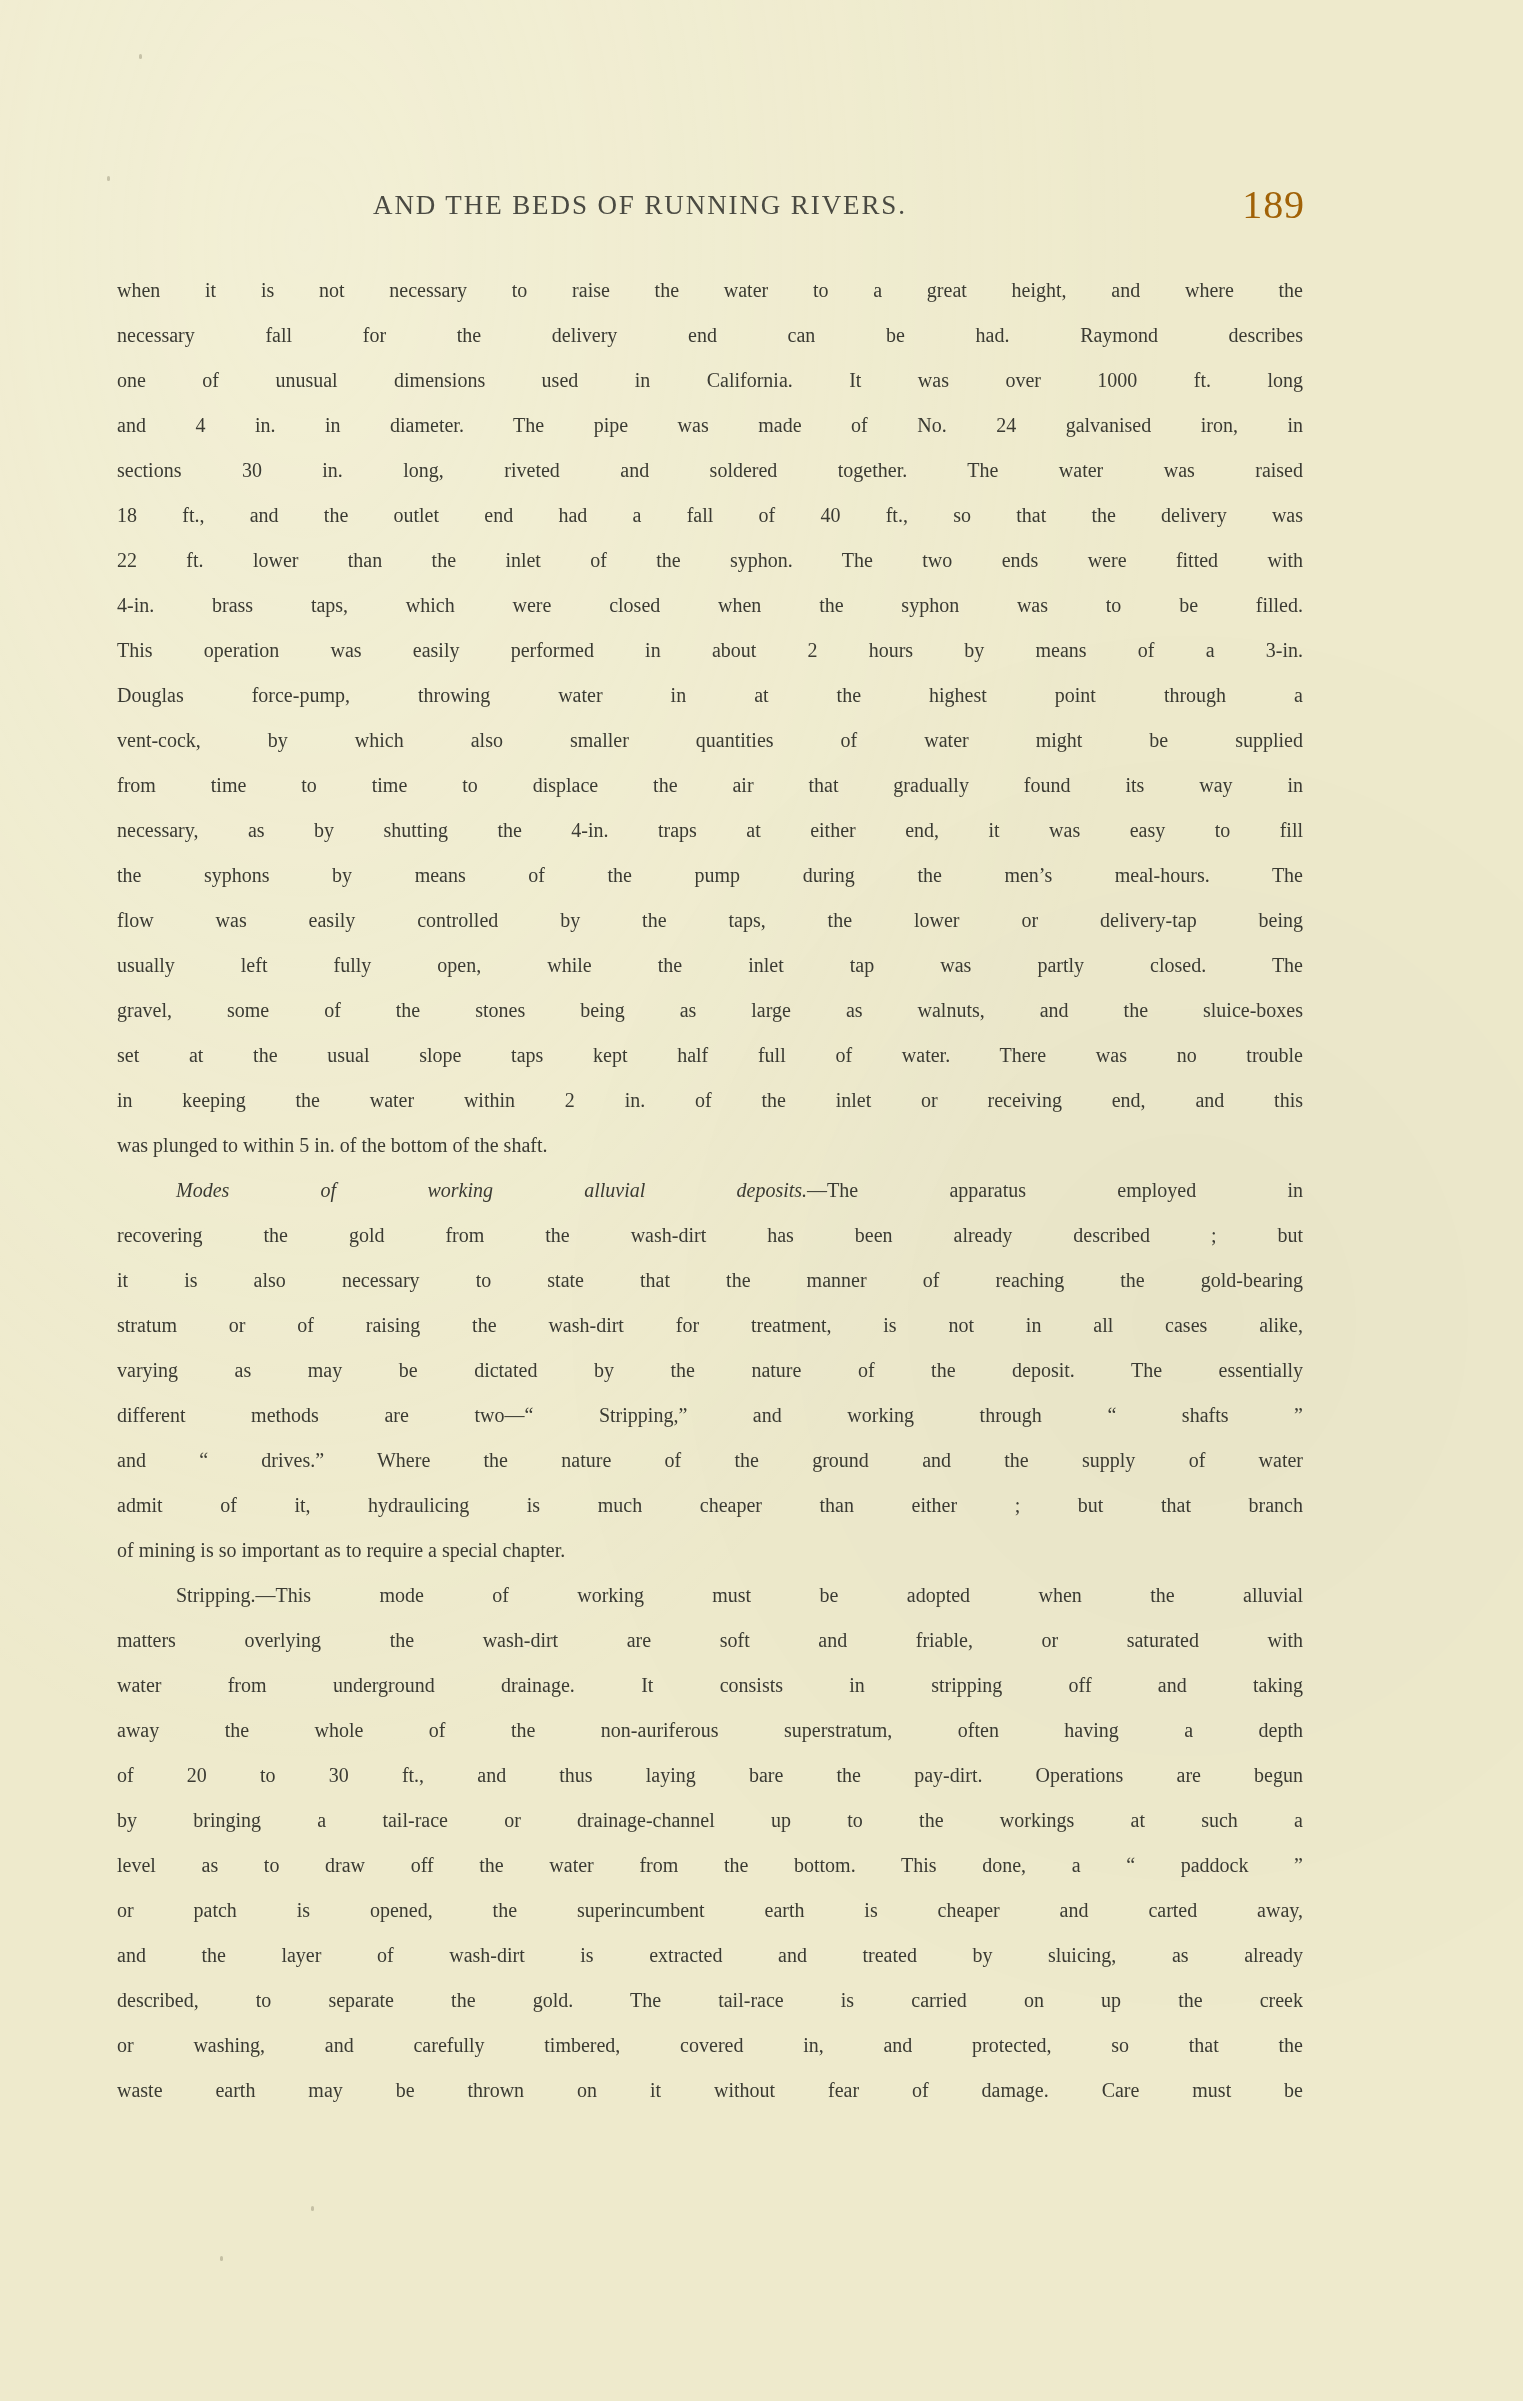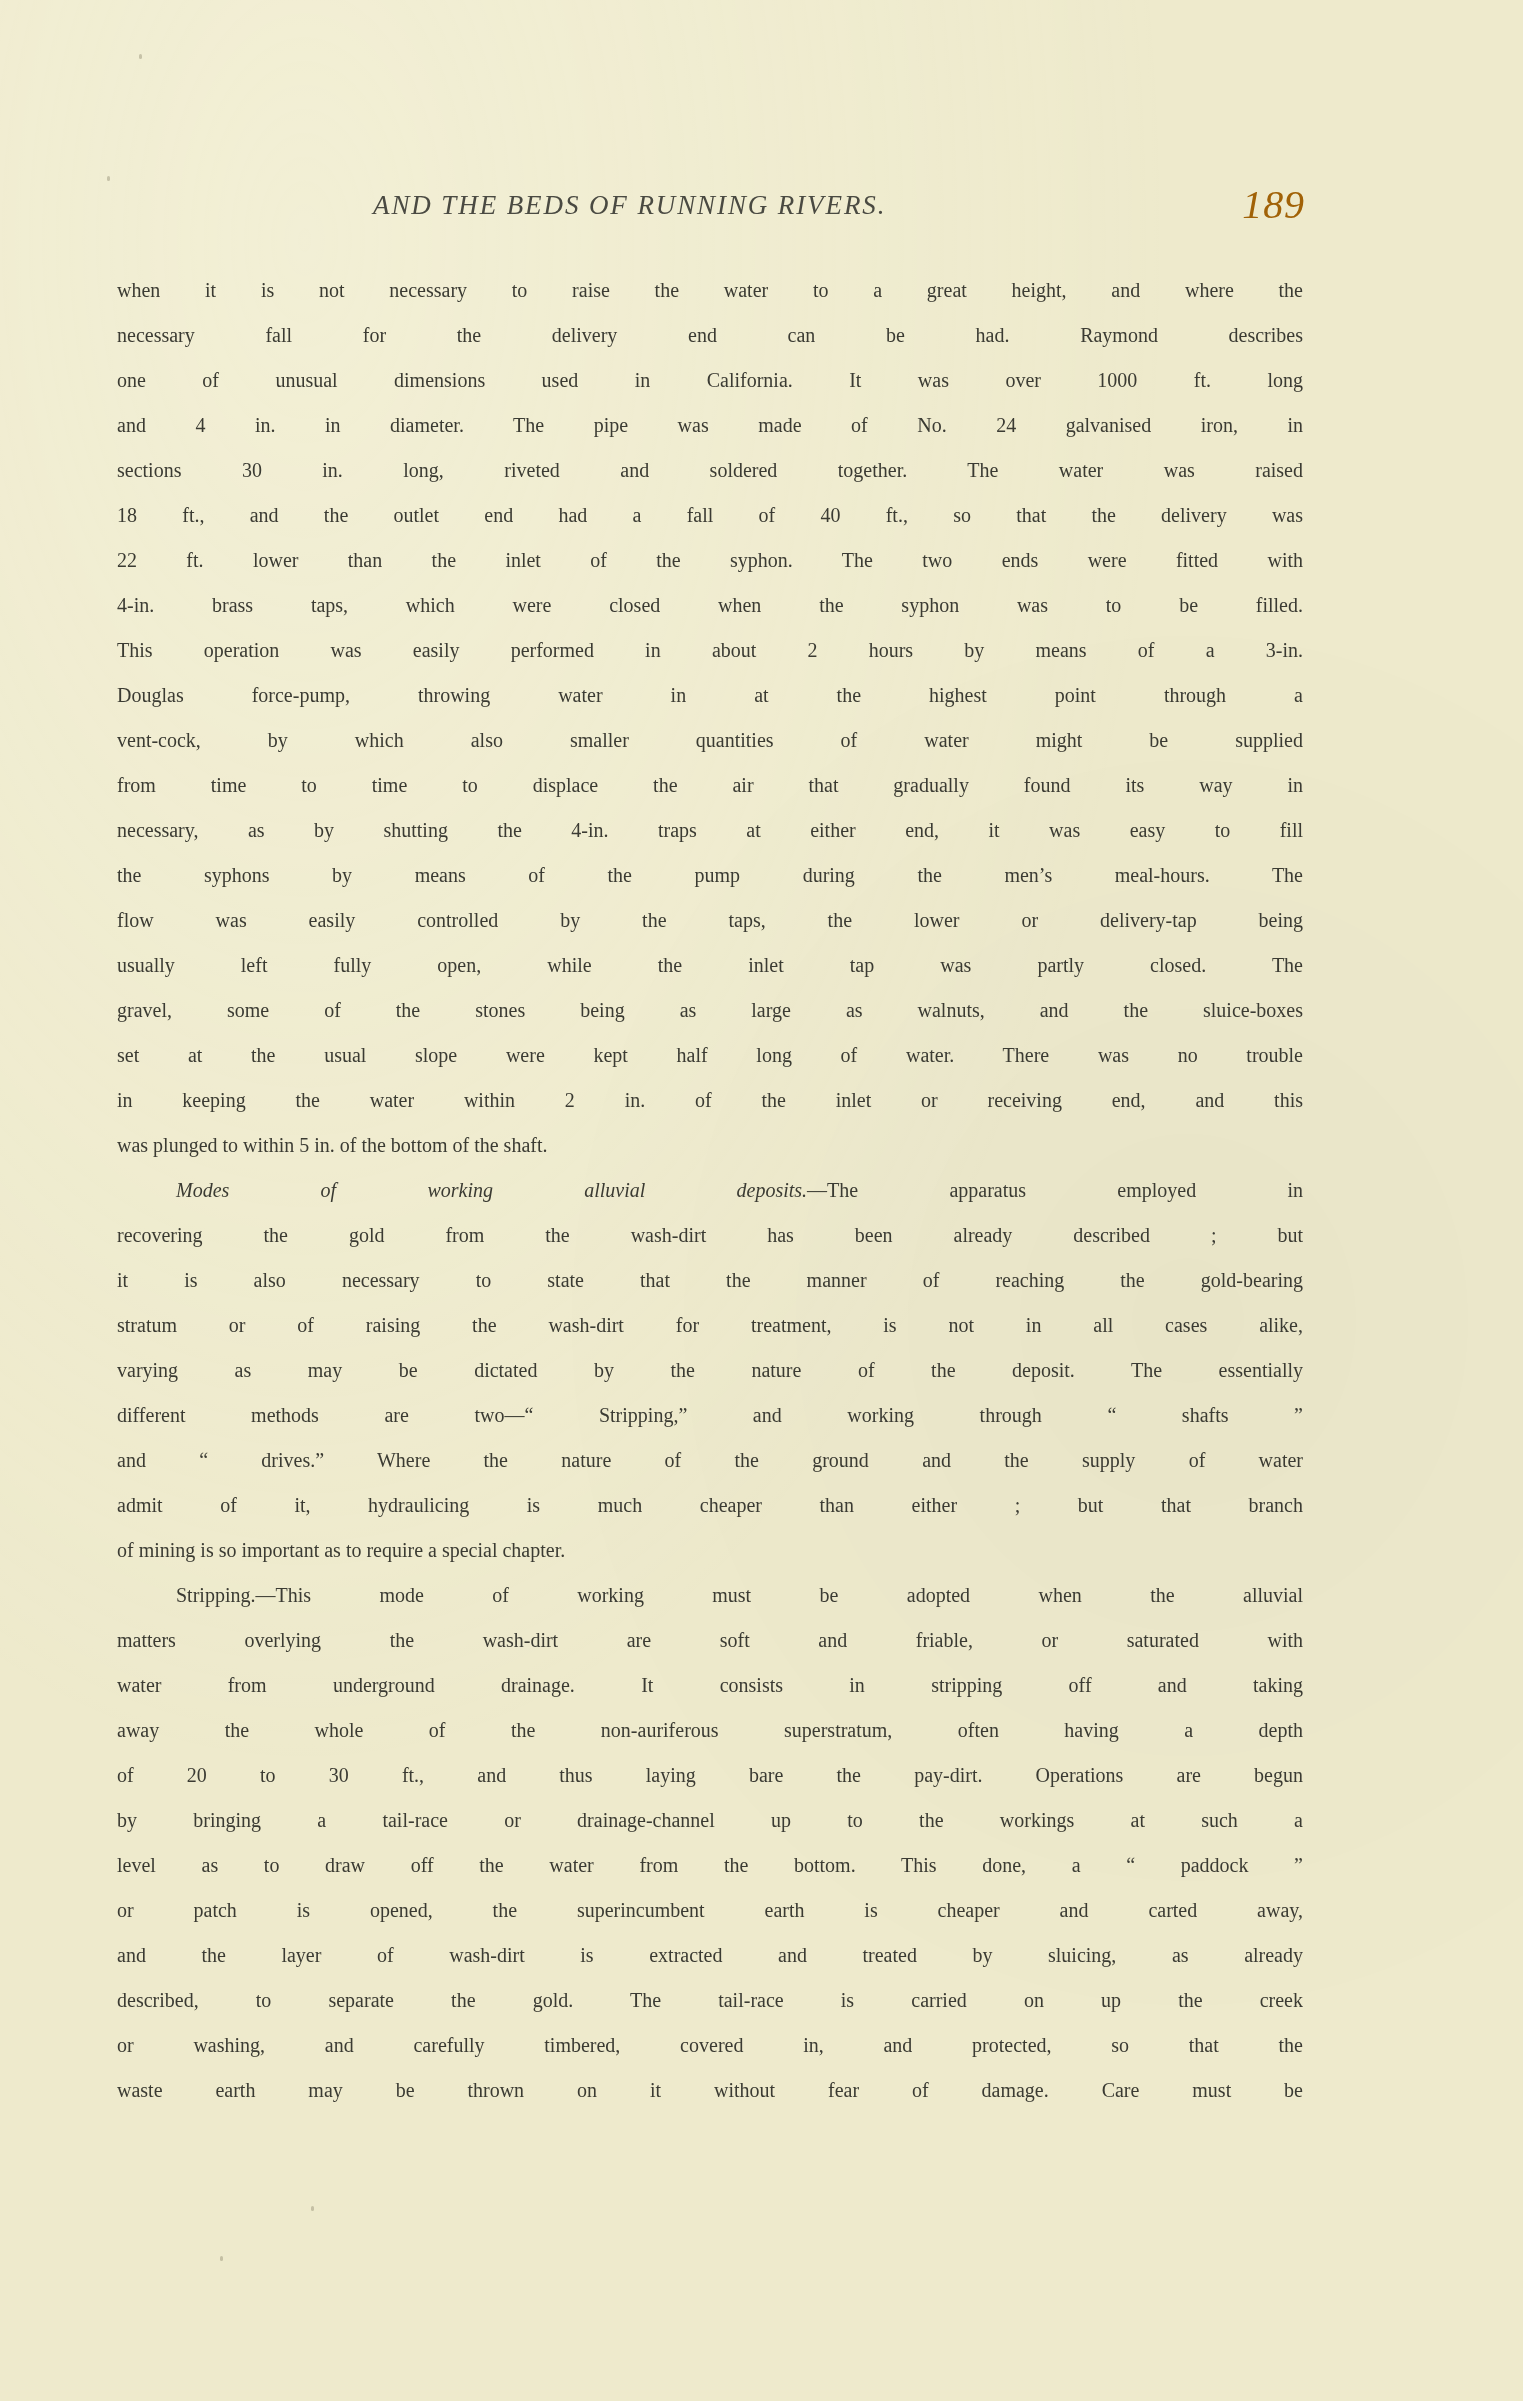--- a/index.html
+++ b/index.html
@@ -23,21 +23,20 @@
       left: 0; top: 0;
       width: 1524px;
       height: 2401px;
     }
     .running-head {
       position: absolute;
       top: 186px;
       left: 117px;
       width: 1188px;
       height: 53px;
-      font-style: italic;
     }
     .running-title {
       position: absolute;
       left: 256px;
       top: 4.4px;
       font-size: 27px;
       letter-spacing: 1.9px;
       color: #4a4a42;
       white-space: nowrap;
     }
@@ -104,21 +103,21 @@
       <span class="line">4-in. brass taps, which were closed when the syphon was to be filled.</span>
       <span class="line">This operation was easily performed in about 2 hours by means of a 3-in.</span>
       <span class="line">Douglas force-pump, throwing water in at the highest point through a</span>
       <span class="line">vent-cock, by which also smaller quantities of water might be supplied</span>
       <span class="line">from time to time to displace the air that gradually found its way in</span>
       <span class="line">necessary, as by shutting the 4-in. traps at either end, it was easy to fill</span>
       <span class="line">the syphons by means of the pump during the men’s meal-hours. The</span>
       <span class="line">flow was easily controlled by the taps, the lower or delivery-tap being</span>
       <span class="line">usually left fully open, while the inlet tap was partly closed. The</span>
       <span class="line">gravel, some of the stones being as large as walnuts, and the sluice-boxes</span>
-      <span class="line">set at the usual slope were kept half long of water. There was no trouble</span>
+      <span class="line">set at the usual slope taps kept half full of water. There was no trouble</span>
       <span class="line">in keeping the water within 2 in. of the inlet or receiving end, and this</span>
       <span class="line last">was plunged to within 5 in. of the bottom of the shaft.</span>
     </div>
 
     <div class="paragraph">
       <span class="line indent"><span class="italic">Modes of working alluvial deposits.</span><span>—The apparatus employed in</span></span>
       <span class="line">recovering the gold from the wash-dirt has been already described ; but</span>
       <span class="line">it is also necessary to state that the manner of reaching the gold-bearing</span>
       <span class="line">stratum or of raising the wash-dirt for treatment, is not in all cases alike,</span>
       <span class="line">varying as may be dictated by the nature of the deposit. The essentially</span>

